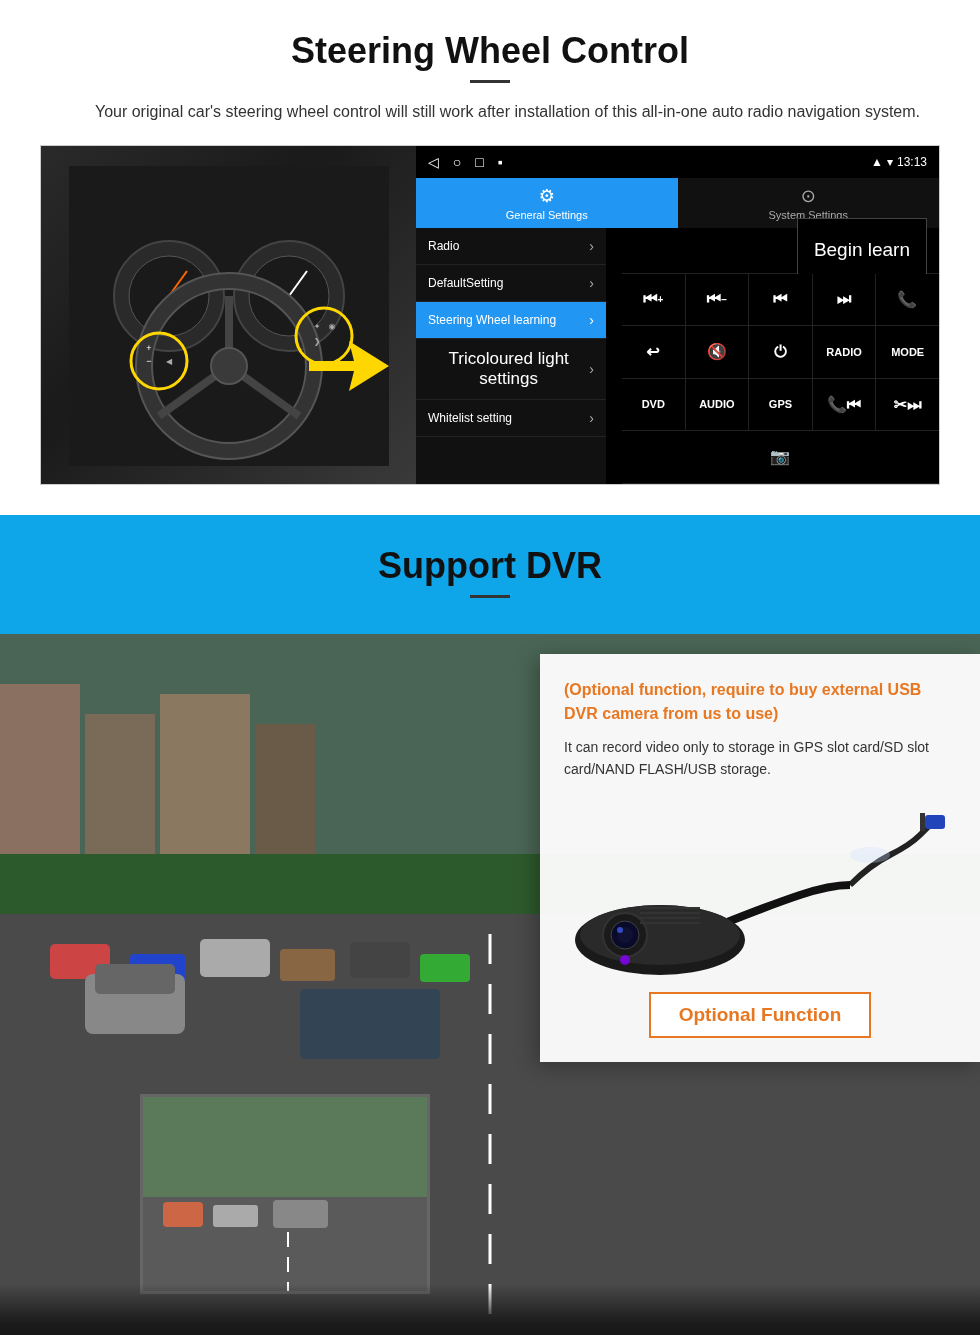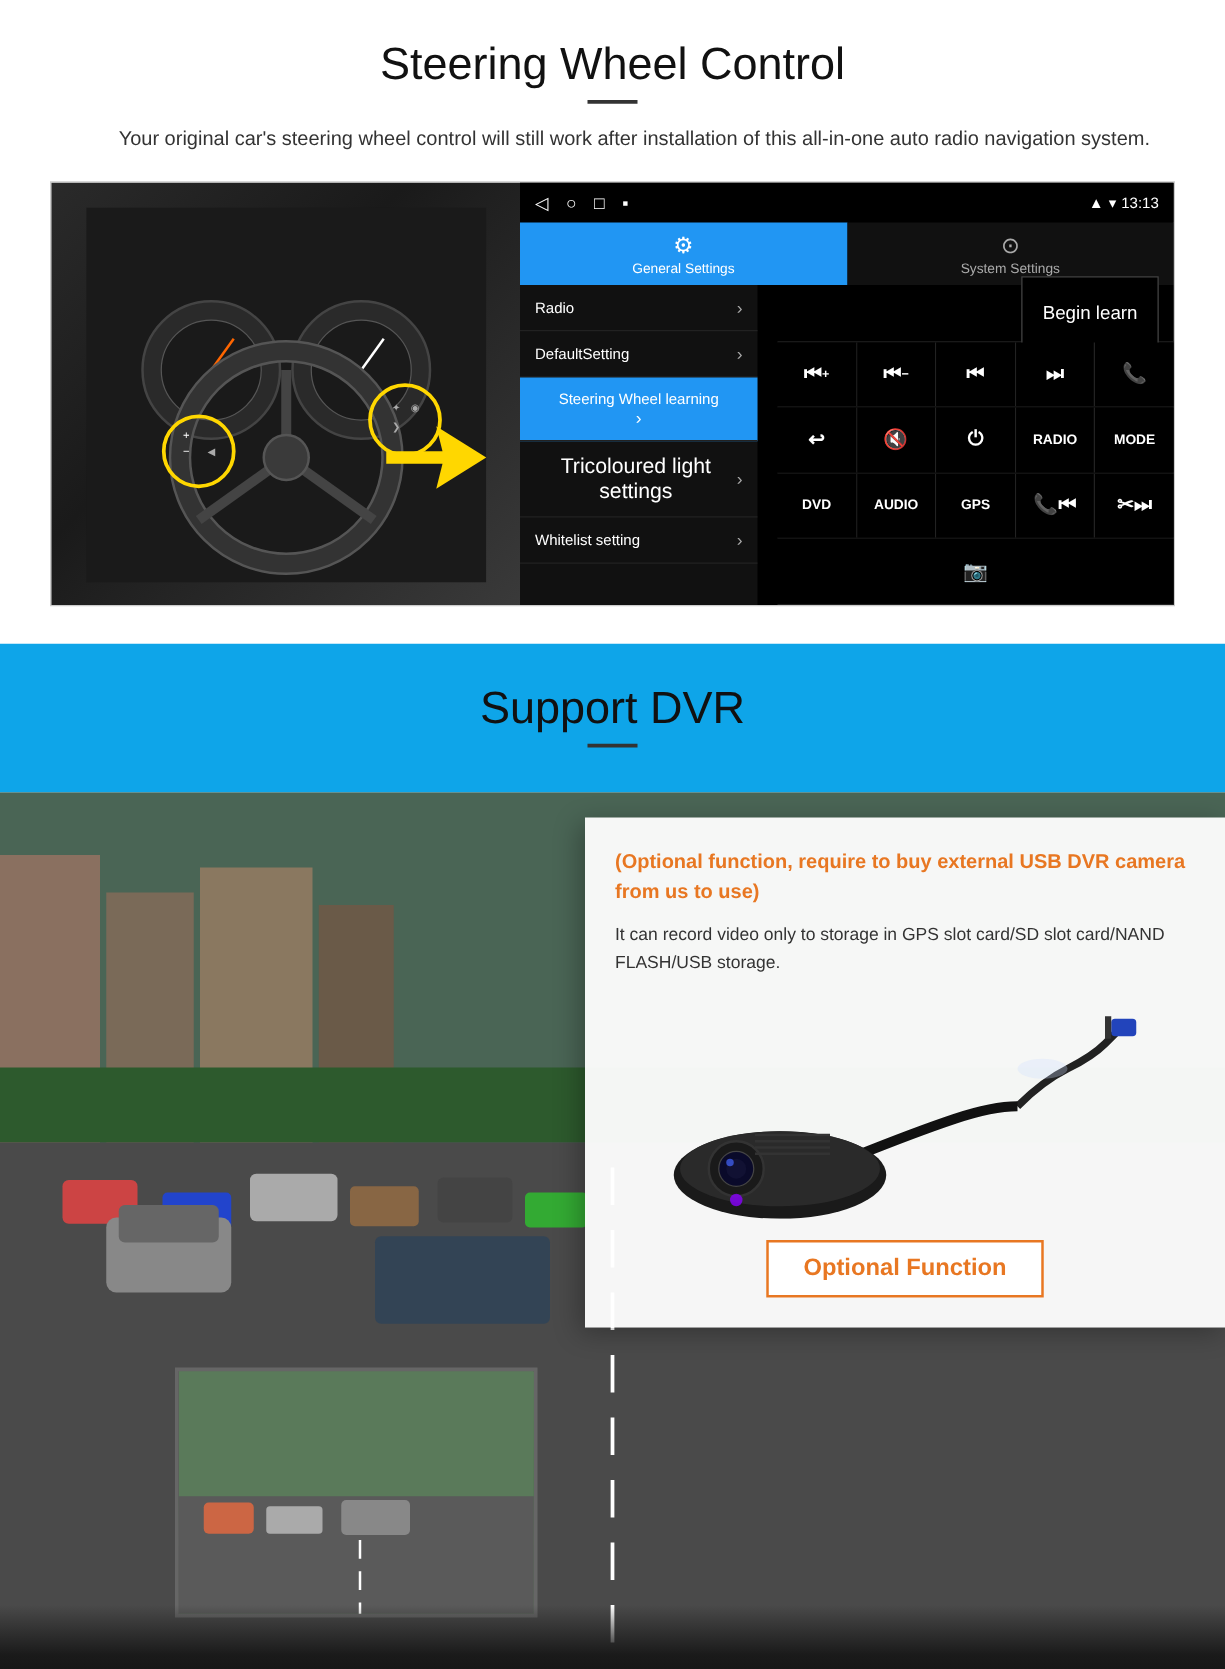--- a/index.html
+++ b/index.html
@@ -11,21 +11,21 @@
       overflow-x: hidden;
     }
 
     
     .section-steering {
       padding: 30px 40px 20px;
       text-align: center;
     }
     .section-title {
       font-size: 36px;
-      font-weight: 400;
+      font-weight: 700;
       color: #111;
       margin-bottom: 8px;
     }
     .title-divider {
       width: 40px;
       height: 3px;
       background: #333;
       margin: 0 auto 16px;
     }
     .section-subtitle {
@@ -133,21 +133,20 @@
       display: flex;
       align-items: center;
       justify-content: space-between;
       padding: 10px 12px;
       color: #fff;
       font-size: 12px;
       border-bottom: 1px solid #222;
     }
     .menu-item.active {
       background: #2196F3;
-      flex-direction: column;
     }
     .menu-item .chevron { color: #aaa; font-size: 14px; }
     .menu-item.active .chevron { color: #fff; }
     .android-controls {
       flex: 1;
       background: #000;
       display: flex;
       flex-direction: column;
     }
     .begin-learn-row {
@@ -156,21 +155,21 @@
       align-items: center;
       justify-content: flex-end;
       padding-right: 12px;
       border-bottom: 1px solid #222;
     }
     .begin-learn-btn {
       background: #000;
       color: #fff;
       border: 1px solid #444;
       padding: 20px 16px;
-      font-size: 15px;
+      font-size: 19px;
       cursor: pointer;
     }
     .controls-grid {
       display: flex;
       flex-direction: column;
       flex: 1;
     }
     .controls-row {
       display: flex;
       flex: 1;
@@ -221,21 +220,21 @@
           #2d4035 65%,
           #1e2e24 80%,
           #0f1a10 100%
         );
     }
     
     .dvr-info-card {
       position: absolute;
       top: 20px;
       right: 0;
-      width: 512px;
+      width: 440px;
       background: rgba(255,255,255,0.95);
       padding: 24px;
       box-shadow: -4px 4px 20px rgba(0,0,0,0.3);
     }
     .dvr-optional-text {
       color: #e87722;
       font-size: 16px;
       font-weight: bold;
       line-height: 1.5;
       margin-bottom: 10px;

